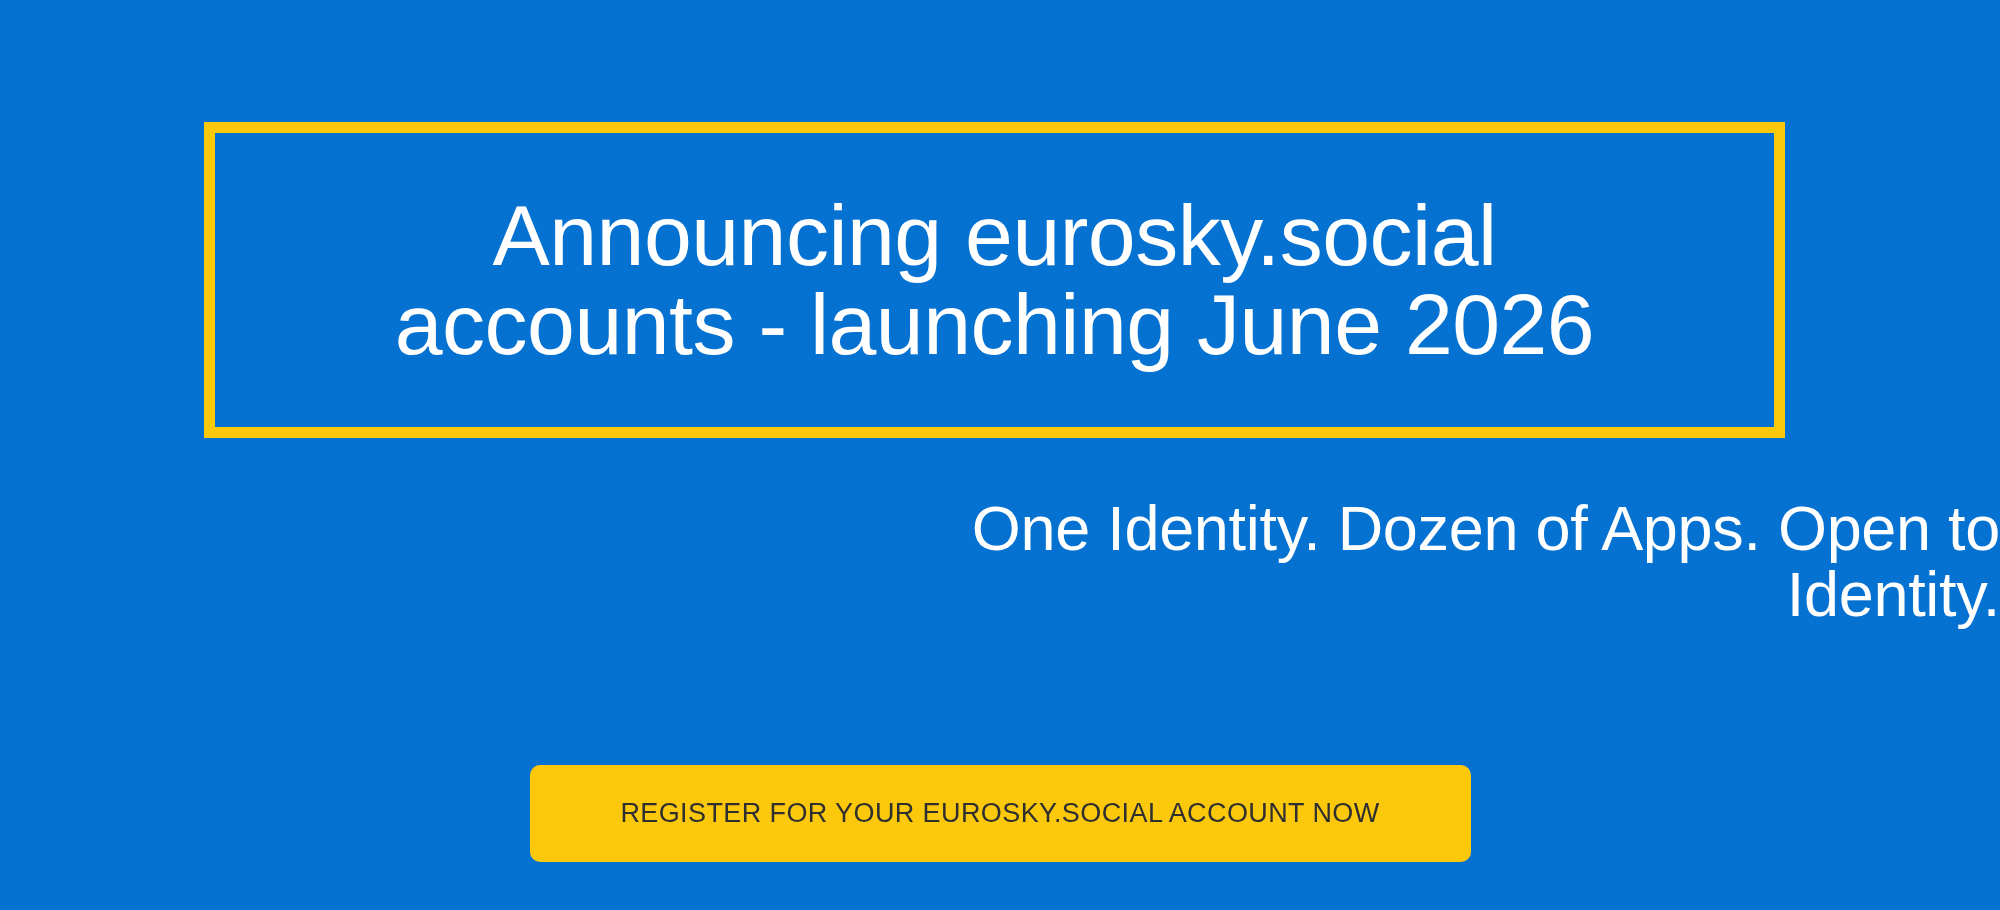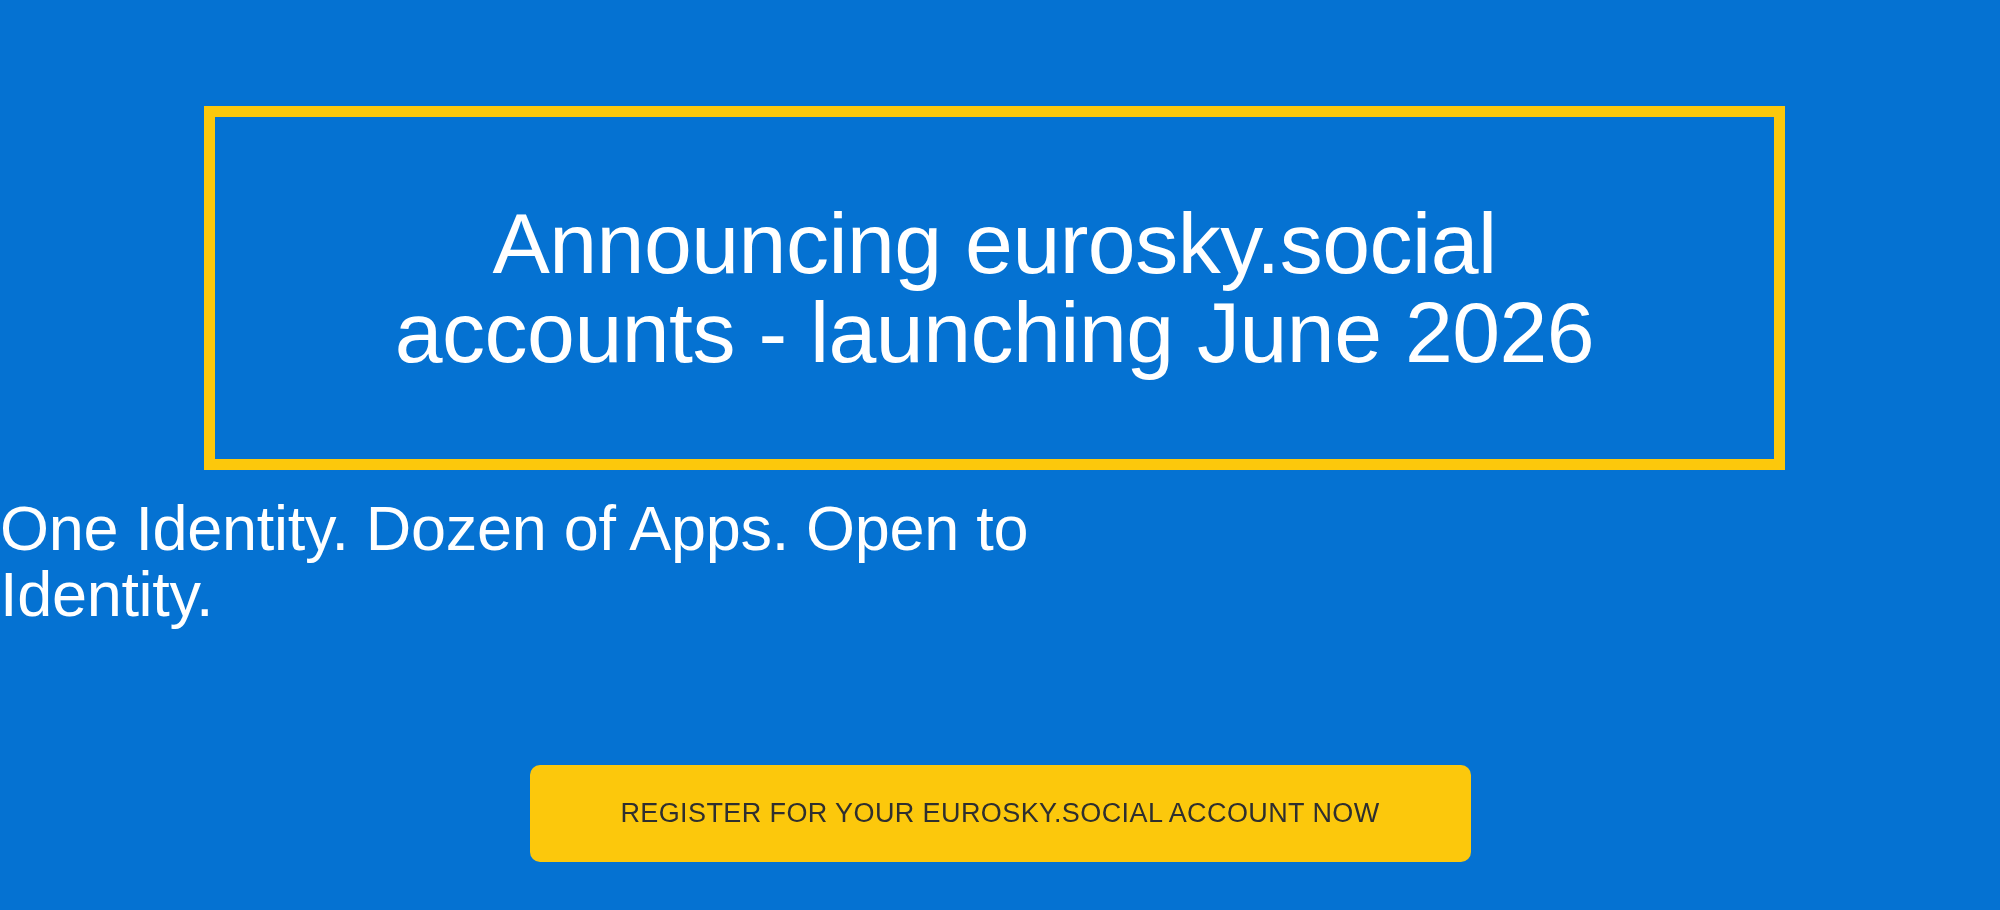--- a/index.html
+++ b/index.html
@@ -20,23 +20,23 @@
     width: 2000px;
     height: 910px;
     background: #0572d2;
     box-sizing: border-box;
   }
 
   
   .headline-frame {
     position: absolute;
     left: 204px;
-    top: 106px;
+    top: 122px;
     width: 1581px;
-    height: 364px;
+    height: 316px;
     box-sizing: border-box;
     border: 11px solid #fcc80c;
     display: flex;
     align-items: center;
     justify-content: center;
   }
 
   .headline {
     margin: 0;
     padding: 0 18px;
@@ -54,21 +54,21 @@
     display: block;
   }
 
   
   .subheadline {
     position: absolute;
     left: 0;
     top: 495px;
     width: 2000px;
     margin: 0;
-    text-align: left;
+    text-align: right;
     color: #ffffff;
     font-family: "Liberation Sans", sans-serif;
     font-weight: 400;
     font-size: 63px;
     line-height: 1.05;
     letter-spacing: -0.3px;
   }
   .subheadline .line {
     display: block;
   }

